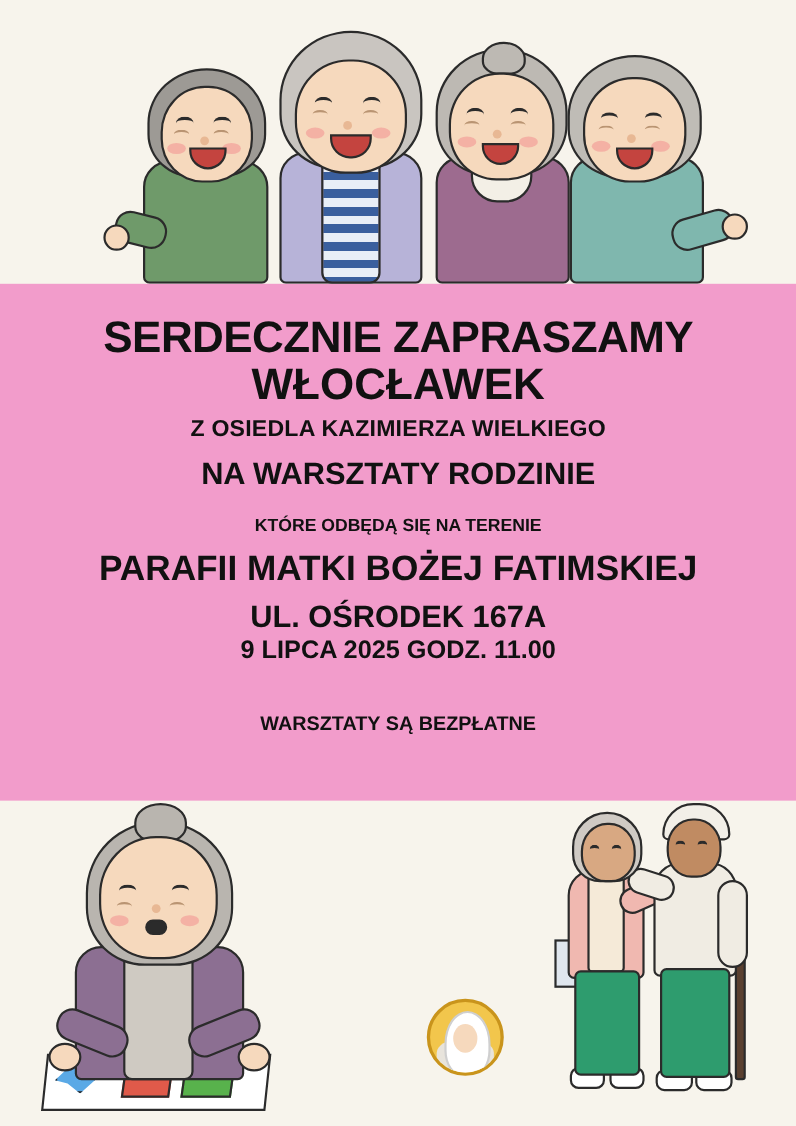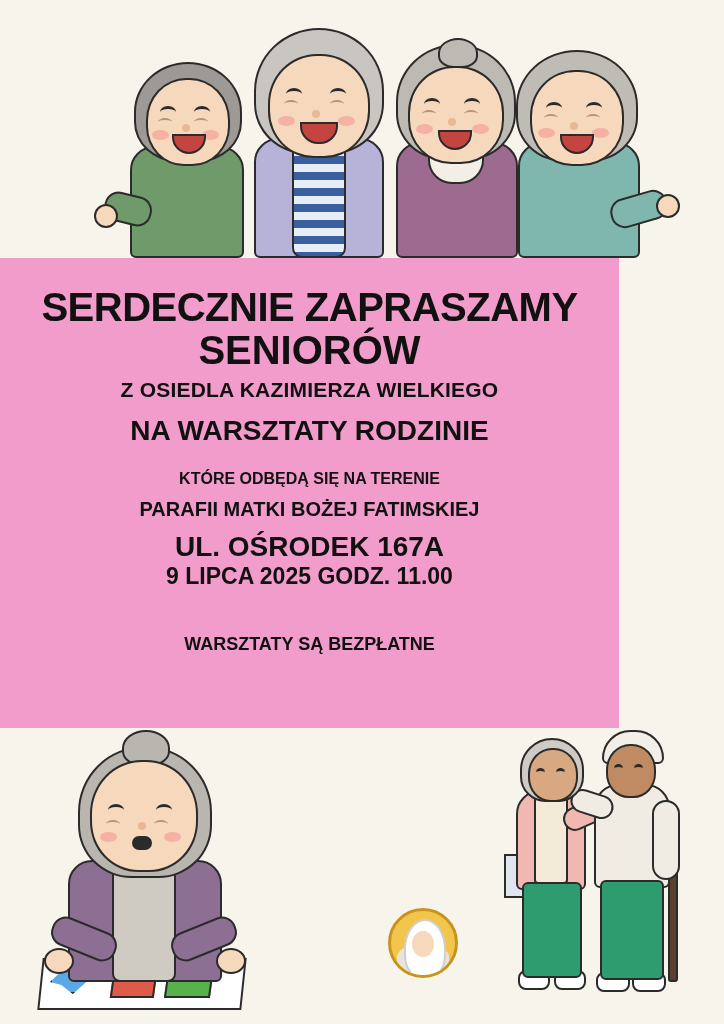--- a/index.html
+++ b/index.html
@@ -114,21 +114,21 @@
     border-radius: 50%;
     width: 14px; height: 6px;
     z-index: 4;
   }
 
   
   .pink-band {
     position: absolute;
     left: 0;
     top: 258px;
-    width: 619px;
+    width: 724px;
     height: 470px;
     background: #f29ccb;
     color: #111;
     text-align: center;
   }
   .line-1 {
     font-size: 40px;
     font-weight: 800;
     letter-spacing: -0.5px;
     margin-top: 28px;
@@ -149,21 +149,21 @@
     font-size: 28px;
     font-weight: 800;
     margin-top: 13px;
   }
   .line-5 {
     font-size: 16px;
     font-weight: 700;
     margin-top: 23px;
   }
   .line-6 {
-    font-size: 20px;
+    font-size: 32px;
     font-weight: 800;
     margin-top: 10px;
   }
   .line-7 {
     font-size: 28px;
     font-weight: 800;
     margin-top: 10px;
   }
   .line-8 {
     font-size: 23px;
@@ -344,21 +344,21 @@
         <div class="blush" style="left:46px; bottom:120px;"></div>
         <div class="blush" style="left:100px; bottom:120px;"></div>
         <div class="mouth" style="left:68px; bottom:104px; width:30px; height:16px;"></div>
       </div>
 
     </div>
   </div>
 
   <div class="pink-band">
     <div class="line-1">SERDECZNIE ZAPRASZAMY</div>
-    <div class="line-2">SENIORÓW</div>
+    <div class="line-2">WŁOCŁAWEK</div>
     <div class="line-3">Z OSIEDLA KAZIMIERZA WIELKIEGO</div>
     <div class="line-4">NA WARSZTATY RODZINIE</div>
     <div class="line-5">KTÓRE ODBĘDĄ SIĘ NA TERENIE</div>
     <div class="line-6">PARAFII MATKI BOŻEJ  FATIMSKIEJ</div>
     <div class="line-7">UL. OŚRODEK 167A</div>
     <div class="line-8">9 LIPCA 2025 GODZ. 11.00</div>
     <div class="line-9">WARSZTATY SĄ BEZPŁATNE</div>
   </div>
 
   <div class="bottom-band">

